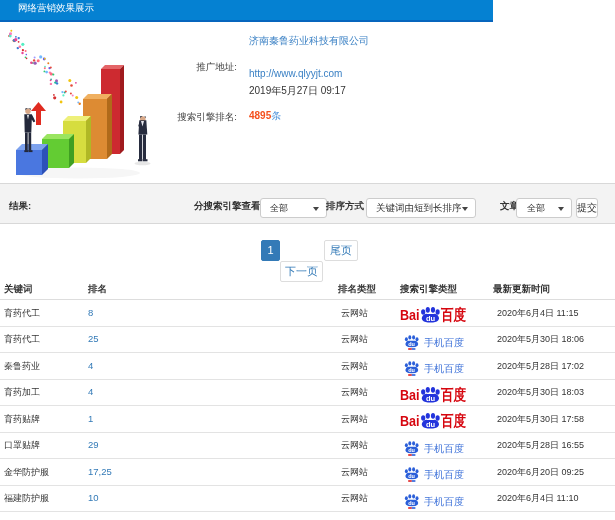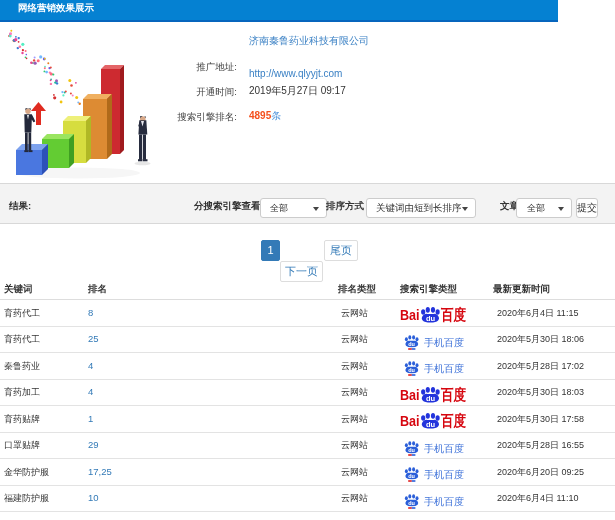--- a/index.html
+++ b/index.html
@@ -1,17 +1,17 @@
 <!DOCTYPE html>
 <html><head>
 <meta charset="utf-8">
 <style>
 html,body{margin:0;padding:0;background:#fff;font-family:"Liberation Sans",sans-serif;}
 #page{position:relative;width:615px;height:520px;overflow:hidden;background:#fff;}
-.titlebar{position:absolute;left:0;top:0;width:558px;height:22px;background:#0581d2;border-bottom:2px solid #0765bd;color:#fff;font-size:9.5px;font-weight:bold;line-height:15px;padding-left:18px;box-sizing:border-box;}
+.titlebar{position:absolute;left:0;top:0;width:493px;height:22px;background:#0581d2;border-bottom:2px solid #0765bd;color:#fff;font-size:9.5px;font-weight:normal;line-height:15px;padding-left:18px;box-sizing:border-box;}
 
 .flabel{position:absolute;left:0;width:237px;text-align:right;font-size:9.5px;color:#444;line-height:11px;}
 .fval{position:absolute;left:249px;font-size:10px;line-height:11px;color:#333;}
 .fval a{color:#3a80c4;text-decoration:none;}
 .red{color:#f4511e;font-weight:bold;margin-top:40px;}
 .blue{color:#4a90d9;}
 
 .filterbar{position:absolute;left:0;top:183px;width:615px;height:41px;background:#f3f3f3;border-top:1px solid #d8d8d8;border-bottom:1px solid #d8d8d8;box-sizing:border-box;}
 .flbl{position:absolute;font-size:9.5px;font-weight:bold;color:#333;top:200px;line-height:11px;}
 .sel{position:absolute;top:198px;height:20px;box-sizing:border-box;font-size:9px;color:#333;border:1px solid #ccc;border-radius:3px;background:#fff;line-height:18px;padding-left:8px;}
@@ -145,21 +145,20 @@
       <rect x="139.0" y="112.5" width="3.1" height="25.3"></rect>
       <rect x="142.9" y="112.5" width="3.1" height="25.3"></rect>
       <rect x="138.0" y="137.2" width="4.4" height="2.1"></rect>
       <rect x="142.9" y="137.2" width="4.6" height="2.1"></rect>
     </g>
   </svg>
 
   <div class="fval" style="top:35px;"><a>济南秦鲁药业科技有限公司</a></div>
   <div class="flabel" style="top:61px;">推广地址:</div>
   <div class="fval" style="top:68px;"><a>http://www.qlyyjt.com</a></div>
-  <div class="flabel" style="top:86px;">开通时间:</div>
   <div class="fval" style="top:85px;">2019年5月27日 09:17</div>
   <div class="flabel" style="top:111px;text-align:right;">搜索引擎排名:</div>
   <div class="fval" style="top:110px;"><span class="red">4895</span><span class="blue">条</span></div>
 
   <div class="filterbar"></div>
   <div class="flbl" style="left:9px;font-weight:bold;">结果:</div>
   <div class="flbl" style="left:194px;">分搜索引擎查看</div>
   <div class="sel" style="left:260px;width:67px;padding-left:9px;">全部<i></i></div>
   <div class="flbl" style="left:326px;">排序方式</div>
   <div class="sel" style="left:366px;width:110px;padding-left:9px;font-size:9.5px;font-family:Liberation Serif, serif;">关键词由短到长排序<i></i></div>

